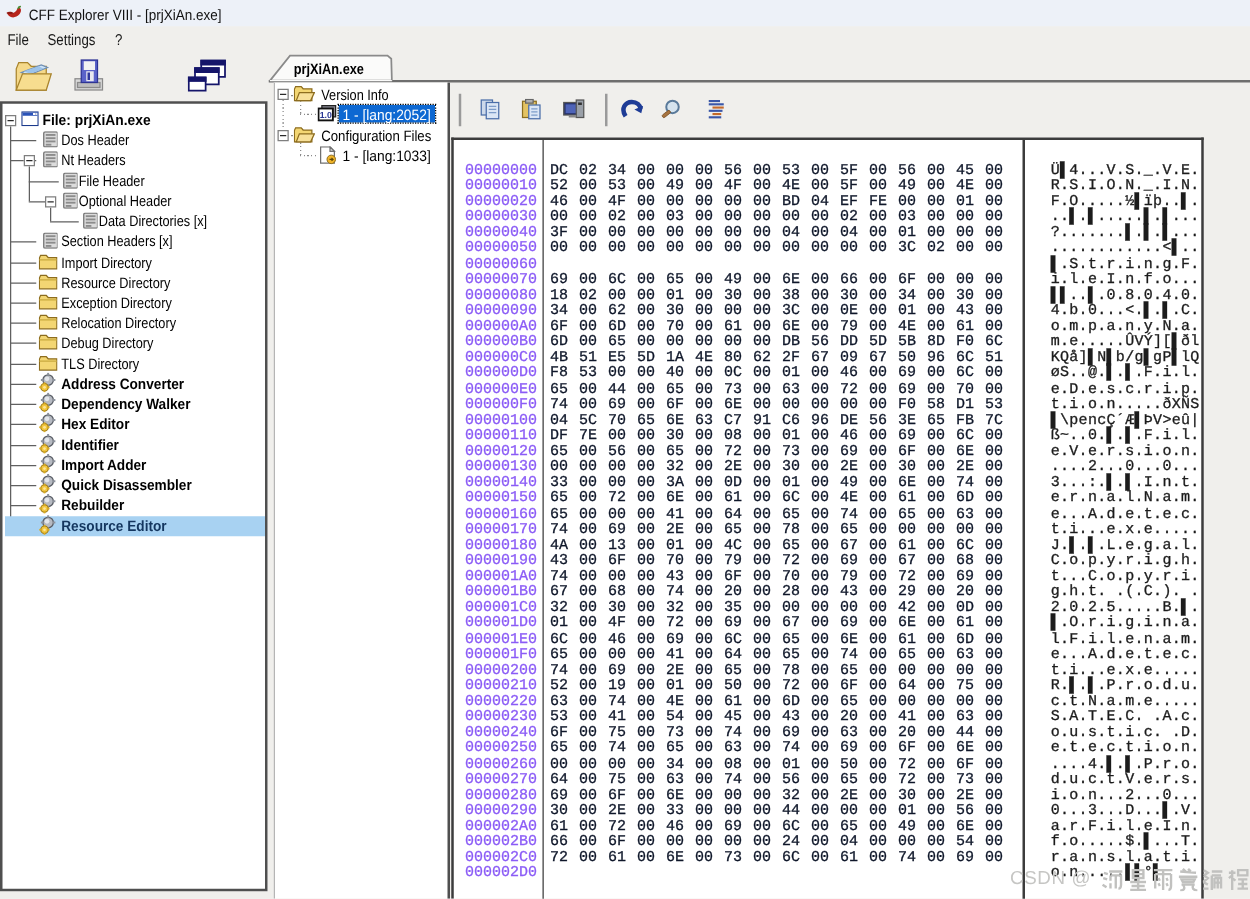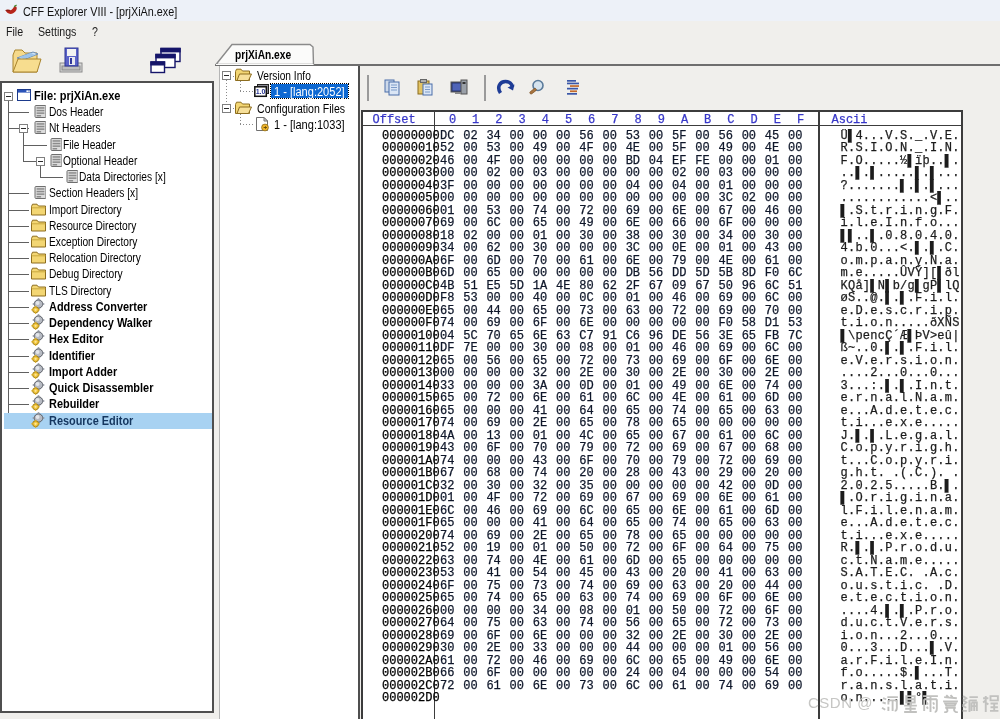--- a/index.html
+++ b/index.html
@@ -1,17 +1,17 @@
 <!DOCTYPE html>
 <html><head><meta charset="utf-8"><style>
 *{margin:0;padding:0;box-sizing:border-box}
 html,body{width:1000px;height:719px;overflow:hidden;background:#f0efec;font-family:"Liberation Sans",sans-serif}
 #app{position:relative;width:1000px;height:719px}
 .hxr{white-space:pre;height:12.5px;line-height:12.5px;position:relative}
-.off{position:absolute;left:19px;color:#000000}
+.off{position:absolute;left:9px;color:#8b5cf6}
 .hb{position:absolute;left:77px;word-spacing:1.6px;color:#0f172a}
 .ha{position:absolute;left:477.5px;letter-spacing:0.25px;color:#1c1c1c}
 </style></head><body>
 <div id="app">
 
 <div style="position:absolute;left:0;top:0;width:1000px;height:21px;background:#edf1f8"></div>
 <svg style="position:absolute;left:4px;top:3px" width="14" height="13" viewBox="0 0 13 12">
       <path d="M1.5 6.5 C2 9.5 5.5 11 8.5 9.5 C11.5 8 12.5 5 11.5 3.5 C10.8 2.6 9.5 2.8 9 4 C8 6.5 4.5 8.2 1.5 6.5 Z" fill="#b7251c"></path>
       <path d="M1 6.8 C2.5 8 5 7.8 6.5 7 C5 5.8 2.5 5.6 1 6.8 Z" fill="#8f1a13"></path>
       <path d="M9.6 3.8 C9.9 2.6 10.8 2 11.8 2.2" stroke="#4a8a33" stroke-width="1.2" fill="none"></path>
@@ -392,33 +392,28 @@
         <rect x="4" y="6.2" width="9" height="1.7" fill="#c46a2a"></rect>
         <rect x="1" y="8.8" width="11" height="1.7" fill="#3a57a8"></rect>
         <rect x="4" y="11.4" width="7" height="1.7" fill="#c46a2a"></rect>
         <rect x="1" y="14" width="10" height="1.7" fill="#3a57a8"></rect>
       </g>
     </svg>
 
 <div style="position:absolute;left:361px;top:110px;width:602px;height:609px;background:#fff;border:2px solid #3c3c3c;border-bottom:none;font-family:'Liberation Mono',monospace;font-weight:normal;-webkit-text-stroke:0.25px;font-size:12px">
   <div style="position:absolute;left:70.5px;top:0;width:1.5px;height:609px;background:#3c3c3c"></div>
   <div style="position:absolute;left:455px;top:0;width:1.5px;height:609px;background:#3c3c3c"></div>
-  <div style="position:absolute;left:0;top:0;width:598px;height:14px;border-bottom:1.5px solid #3c3c3c;color:#3737c8">
-    <span style="position:absolute;left:9.5px;top:0.5px">Offset</span>
-    <span style="position:absolute;left:85.9px;top:0.5px;word-spacing:8.8px">0 1 2 3 4 5 6 7 8 9 A B C D E F</span>
-    <span style="position:absolute;left:468.5px;top:0.5px">Ascii</span>
-  </div>
   <div style="position:absolute;left:0;top:17.5px;width:598px">
 <div class="hxr"><span class="off">00000000</span><span class="hb">DC 02 34 00 00 00 56 00 53 00 5F 00 56 00 45 00</span><span class="ha">Ü▌4...V.S._.V.E.</span></div>
 <div class="hxr"><span class="off">00000010</span><span class="hb">52 00 53 00 49 00 4F 00 4E 00 5F 00 49 00 4E 00</span><span class="ha">R.S.I.O.N._.I.N.</span></div>
 <div class="hxr"><span class="off">00000020</span><span class="hb">46 00 4F 00 00 00 00 00 BD 04 EF FE 00 00 01 00</span><span class="ha">F.O.....½▌ïþ..▌.</span></div>
 <div class="hxr"><span class="off">00000030</span><span class="hb">00 00 02 00 03 00 00 00 00 00 02 00 03 00 00 00</span><span class="ha">..▌.▌.....▌.▌...</span></div>
 <div class="hxr"><span class="off">00000040</span><span class="hb">3F 00 00 00 00 00 00 00 04 00 04 00 01 00 00 00</span><span class="ha">?.......▌.▌.▌...</span></div>
 <div class="hxr"><span class="off">00000050</span><span class="hb">00 00 00 00 00 00 00 00 00 00 00 00 3C 02 00 00</span><span class="ha">............&lt;▌..</span></div>
-<div class="hxr"><span class="off">00000060</span><span class="hb">01 00 53 00 74 00 72 00 69 00 6E 00 67 00 46 00</span><span class="ha">▌.S.t.r.i.n.g.F.</span></div>
+<div class="hxr"><span class="off">00000060</span><span class="ha">▌.S.t.r.i.n.g.F.</span></div>
 <div class="hxr"><span class="off">00000070</span><span class="hb">69 00 6C 00 65 00 49 00 6E 00 66 00 6F 00 00 00</span><span class="ha">i.l.e.I.n.f.o...</span></div>
 <div class="hxr"><span class="off">00000080</span><span class="hb">18 02 00 00 01 00 30 00 38 00 30 00 34 00 30 00</span><span class="ha">▌▌..▌.0.8.0.4.0.</span></div>
 <div class="hxr"><span class="off">00000090</span><span class="hb">34 00 62 00 30 00 00 00 3C 00 0E 00 01 00 43 00</span><span class="ha">4.b.0...&lt;.▌.▌.C.</span></div>
 <div class="hxr"><span class="off">000000A0</span><span class="hb">6F 00 6D 00 70 00 61 00 6E 00 79 00 4E 00 61 00</span><span class="ha">o.m.p.a.n.y.N.a.</span></div>
 <div class="hxr"><span class="off">000000B0</span><span class="hb">6D 00 65 00 00 00 00 00 DB 56 DD 5D 5B 8D F0 6C</span><span class="ha">m.e.....ÛVÝ][▌ðl</span></div>
 <div class="hxr"><span class="off">000000C0</span><span class="hb">4B 51 E5 5D 1A 4E 80 62 2F 67 09 67 50 96 6C 51</span><span class="ha">KQå]▌N▌b/g▌gP▌lQ</span></div>
 <div class="hxr"><span class="off">000000D0</span><span class="hb">F8 53 00 00 40 00 0C 00 01 00 46 00 69 00 6C 00</span><span class="ha">øS..@.▌.▌.F.i.l.</span></div>
 <div class="hxr"><span class="off">000000E0</span><span class="hb">65 00 44 00 65 00 73 00 63 00 72 00 69 00 70 00</span><span class="ha">e.D.e.s.c.r.i.p.</span></div>
 <div class="hxr"><span class="off">000000F0</span><span class="hb">74 00 69 00 6F 00 6E 00 00 00 00 00 F0 58 D1 53</span><span class="ha">t.i.o.n.....ðXÑS</span></div>
 <div class="hxr"><span class="off">00000100</span><span class="hb">04 5C 70 65 6E 63 C7 91 C6 96 DE 56 3E 65 FB 7C</span><span class="ha">▌\pencÇ´Æ▌ÞV&gt;eû|</span></div>

